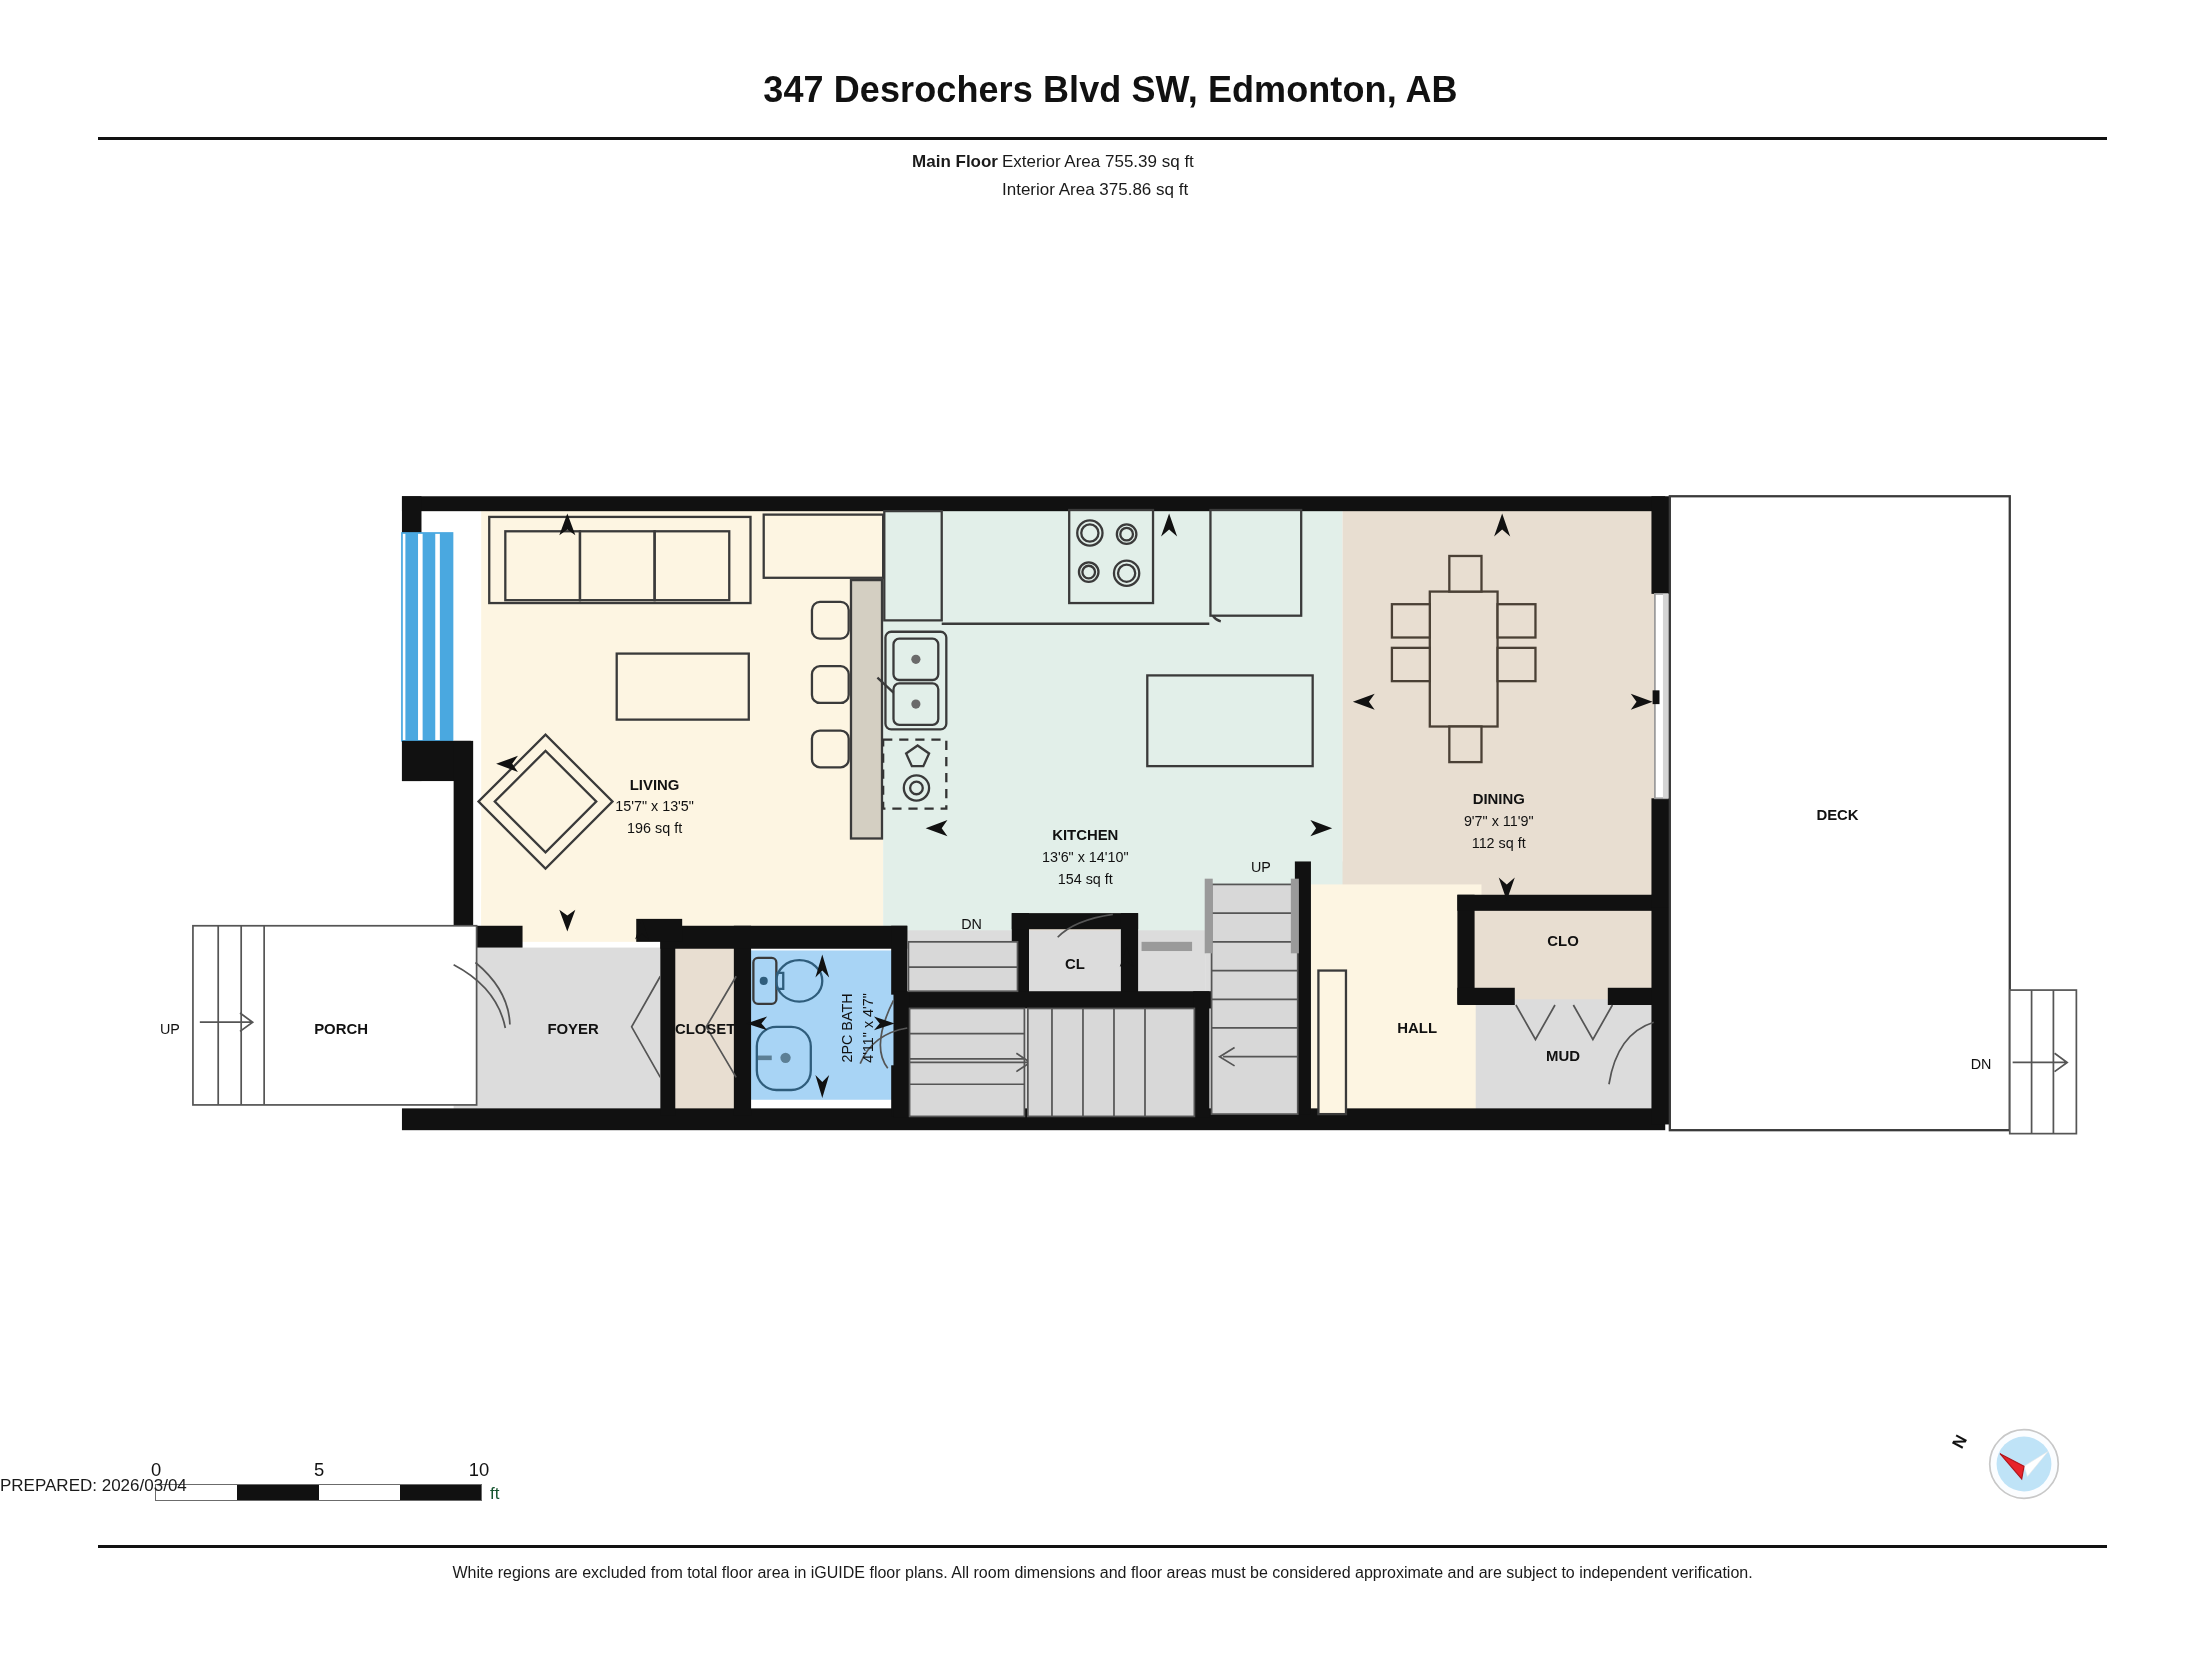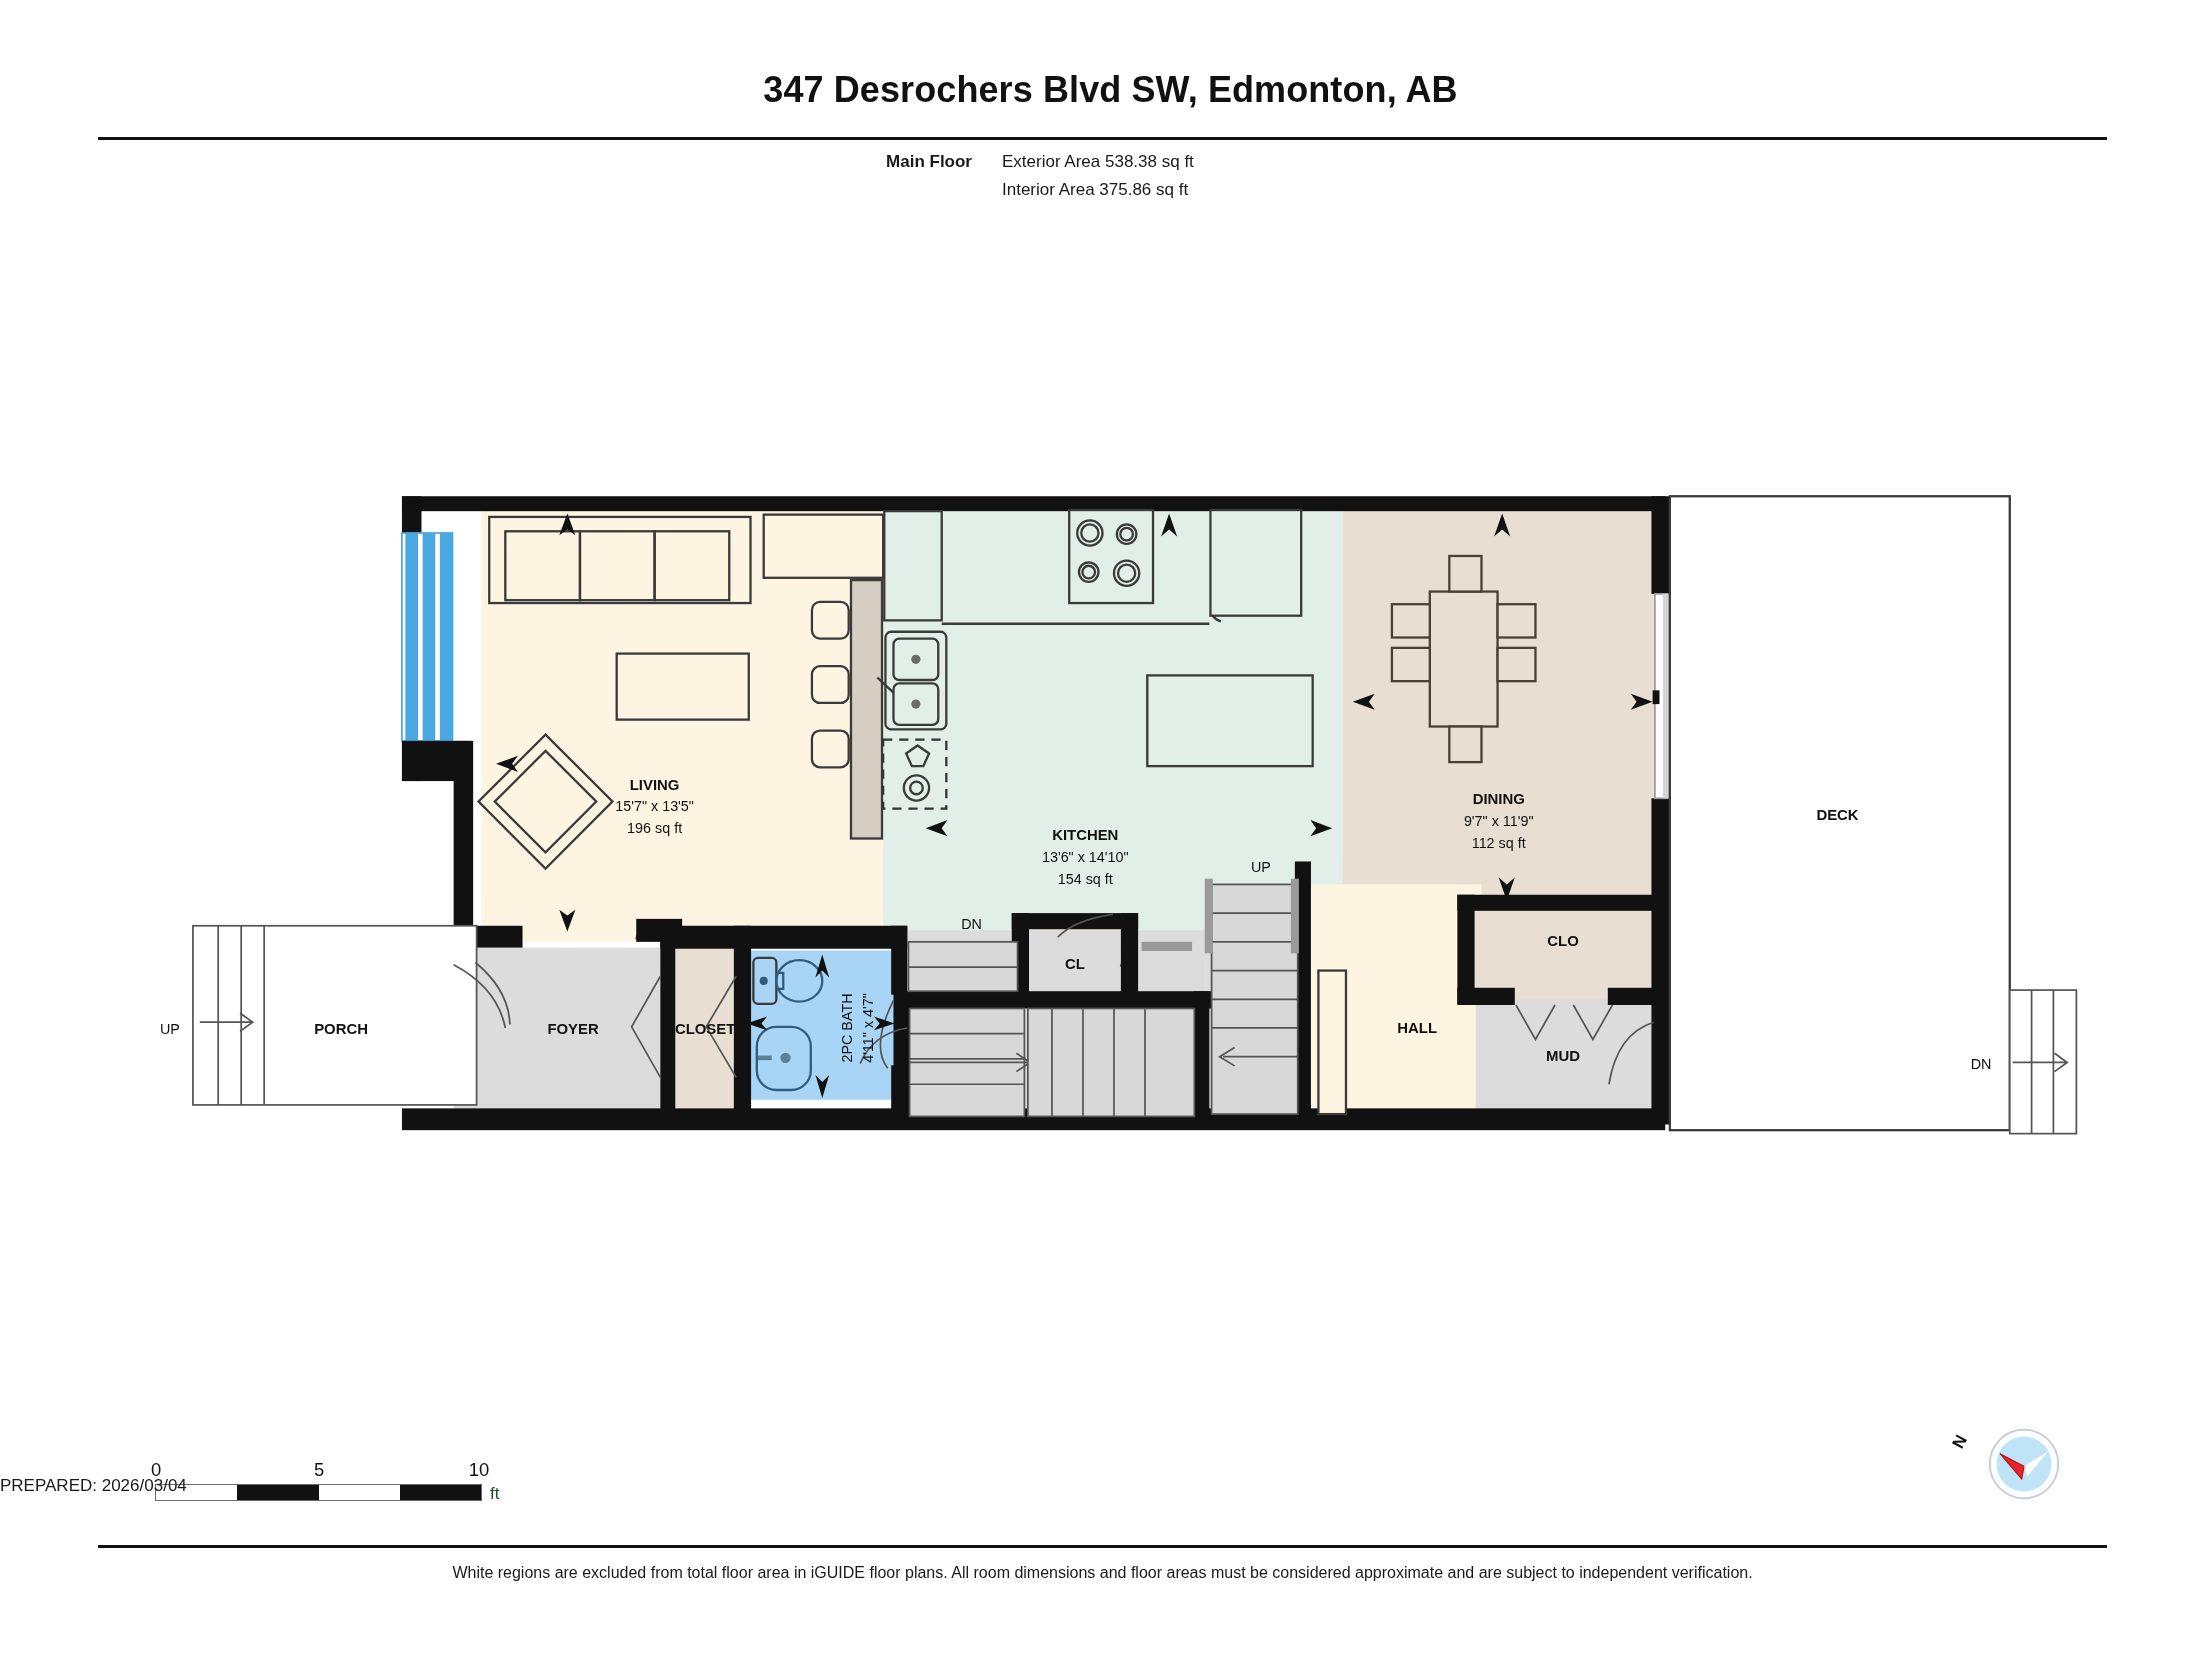--- a/index.html
+++ b/index.html
@@ -22,21 +22,21 @@
   .hrule-top{
     position:absolute;left:98px;right:98px;top:137px;
     height:2.9px;background:#111;
   }
   .floorinfo{
     position:absolute;left:1002px;top:148px;
     font-size:17px;color:#1a1a1a;line-height:1.62;
   }
   .floorinfo .fl{
     position:absolute;left:0px;top:0;transform:translateX(-100%);
-    font-weight:bold;white-space:nowrap;padding-right:30px;
+    font-weight:bold;white-space:nowrap;padding-right:4px;
   }
   .floorinfo .areas div{white-space:nowrap;}
 
   
   #plan{position:absolute;left:0;top:0;width:2205px;height:1654px;}
 
   
   .scalewrap{position:absolute;left:155px;top:1459px;width:345px;}
   .scale-nums{position:relative;height:25px;font-size:18.4px;color:#111;}
   .scale-nums span{position:absolute;top:0;transform:translateX(-50%);}
@@ -72,21 +72,21 @@
 <body>
 
 <div id="page">
 
   <div class="title">347 Desrochers Blvd SW, Edmonton, AB</div>
   <div class="hrule-top"></div>
 
   <div class="floorinfo">
     <div class="fl">Main Floor</div>
     <div class="areas">
-      <div>Exterior Area 538.38 sq ft</div>
+      <div>Exterior Area 755.39 sq ft</div>
       <div>Interior Area 375.86 sq ft</div>
     </div>
   </div>
 
   <svg id="plan" viewBox="0 0 3840 2880">
     <defs>
       <style>
         .wall{fill:#111;}
         .rm{stroke:none;}
         .fur{fill:none;stroke:#3a3a3a;stroke-width:4;}

